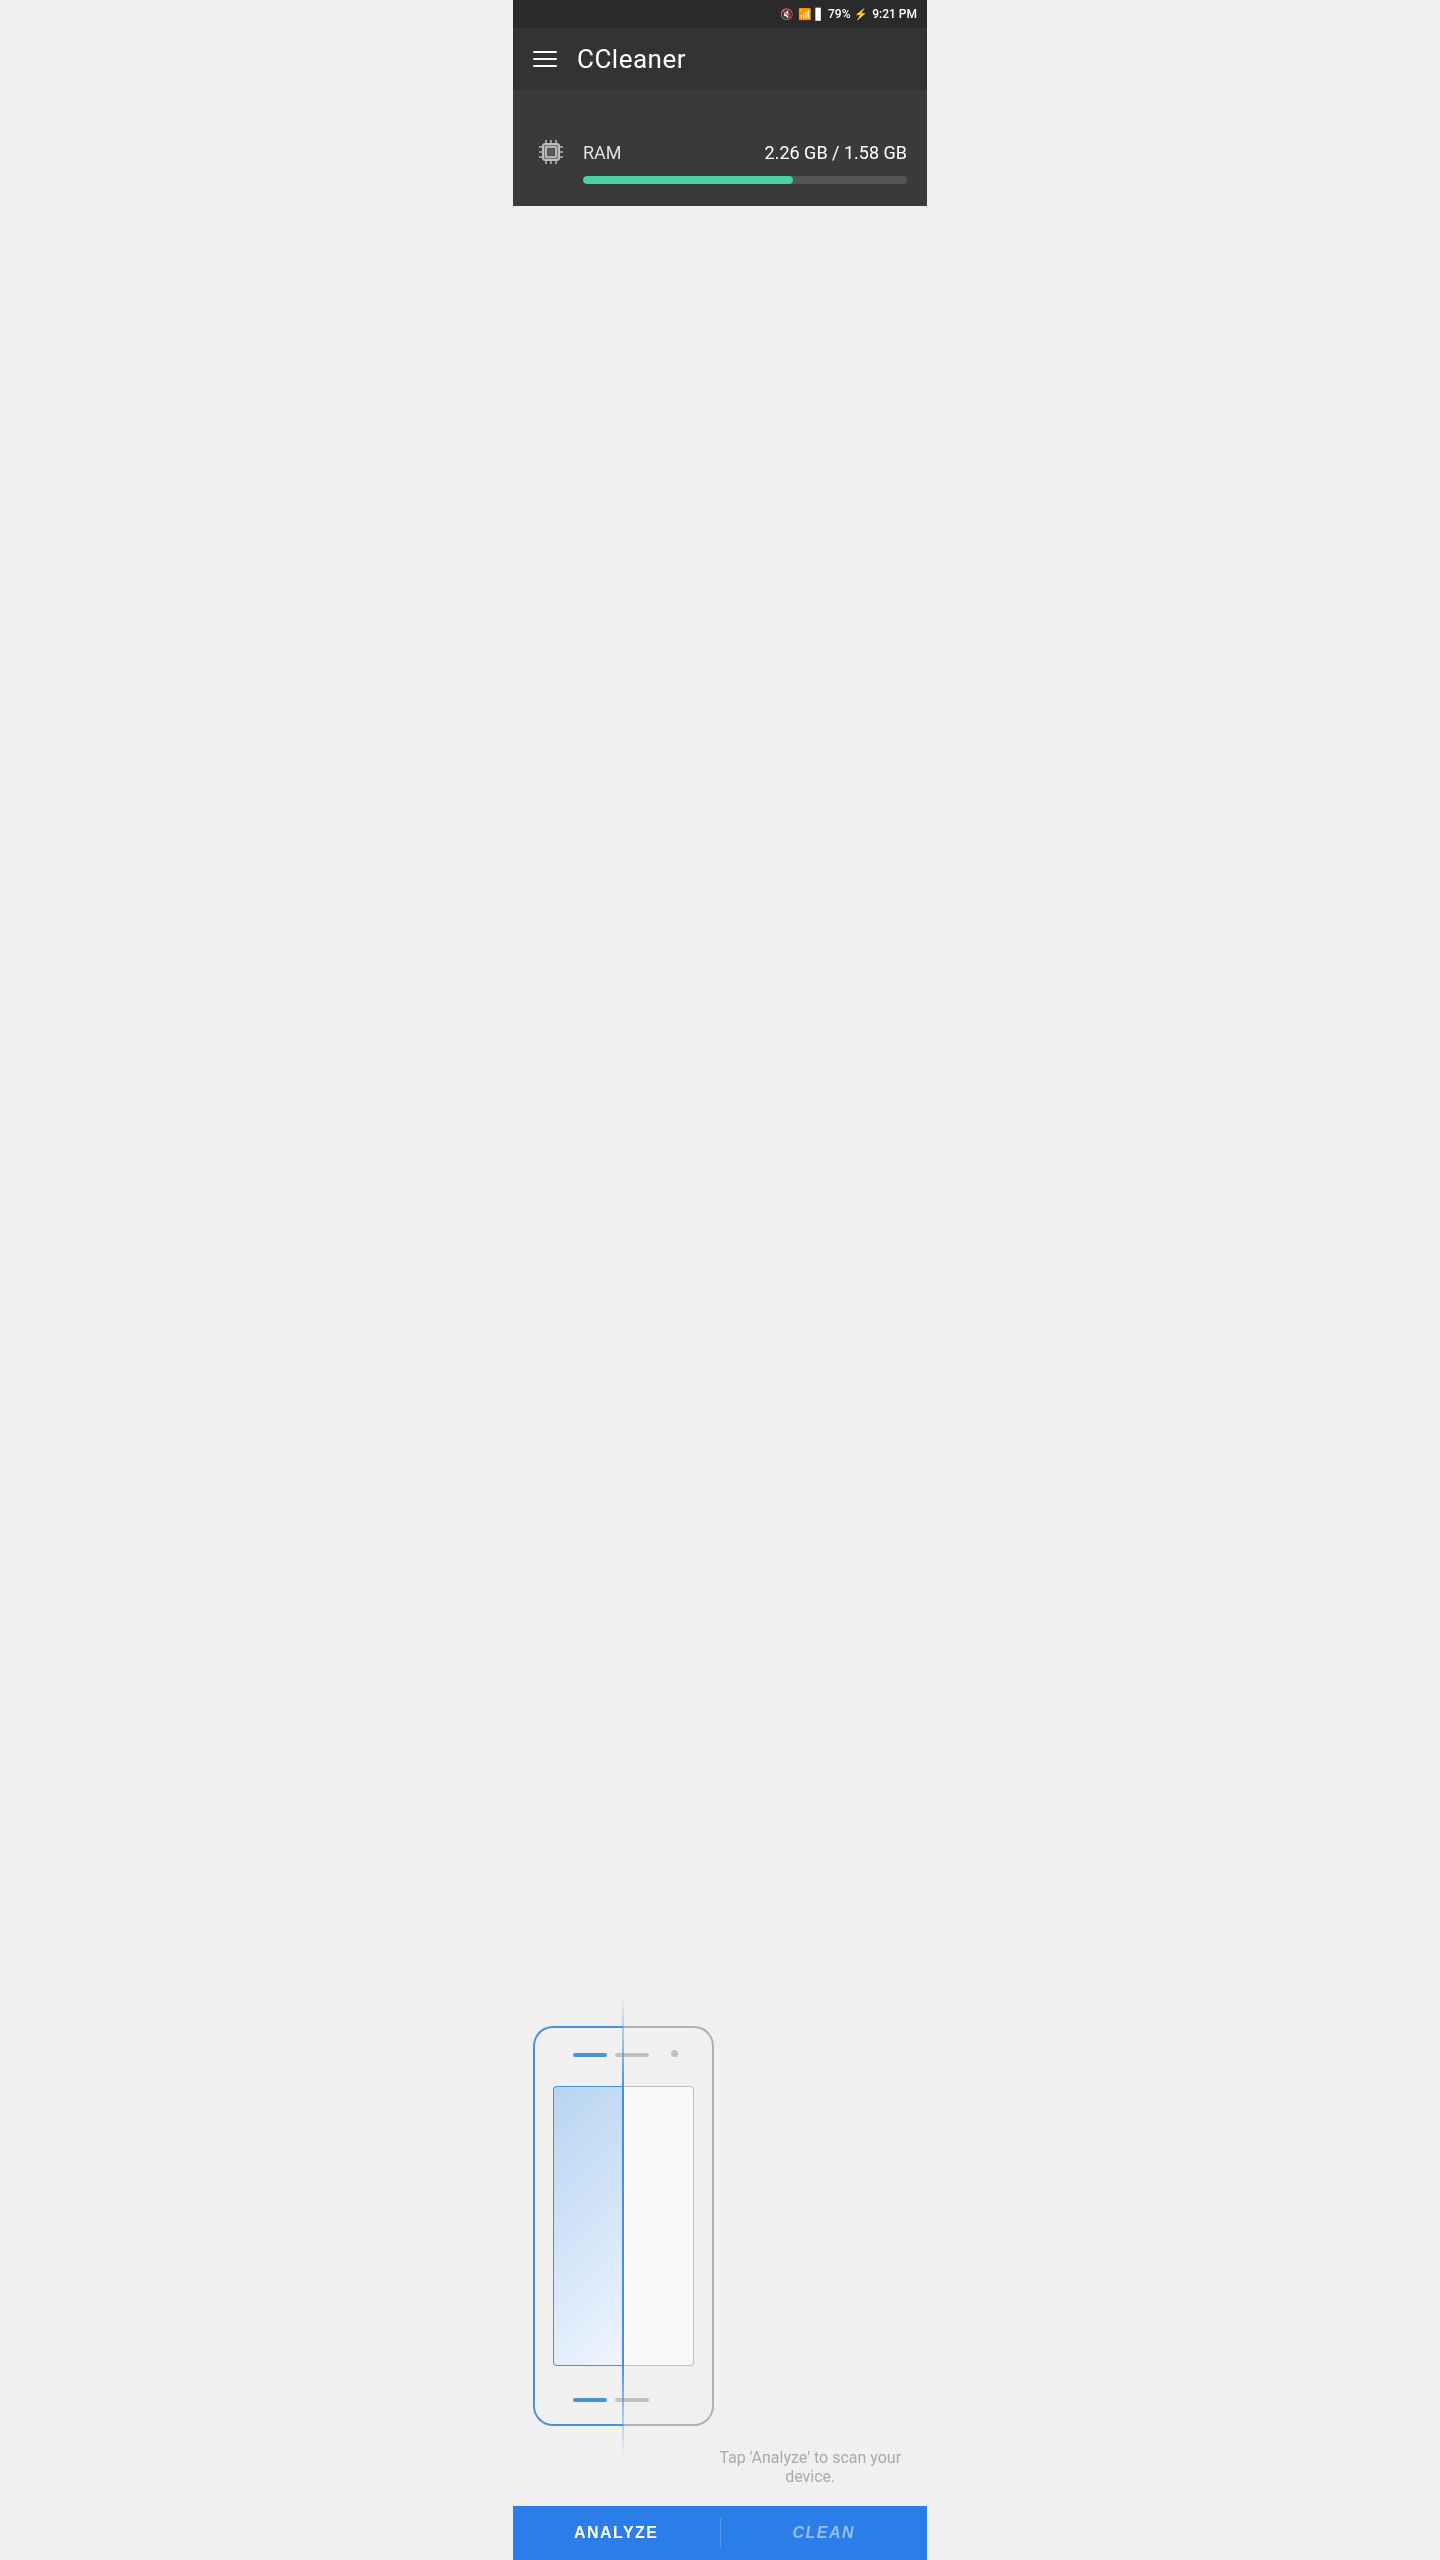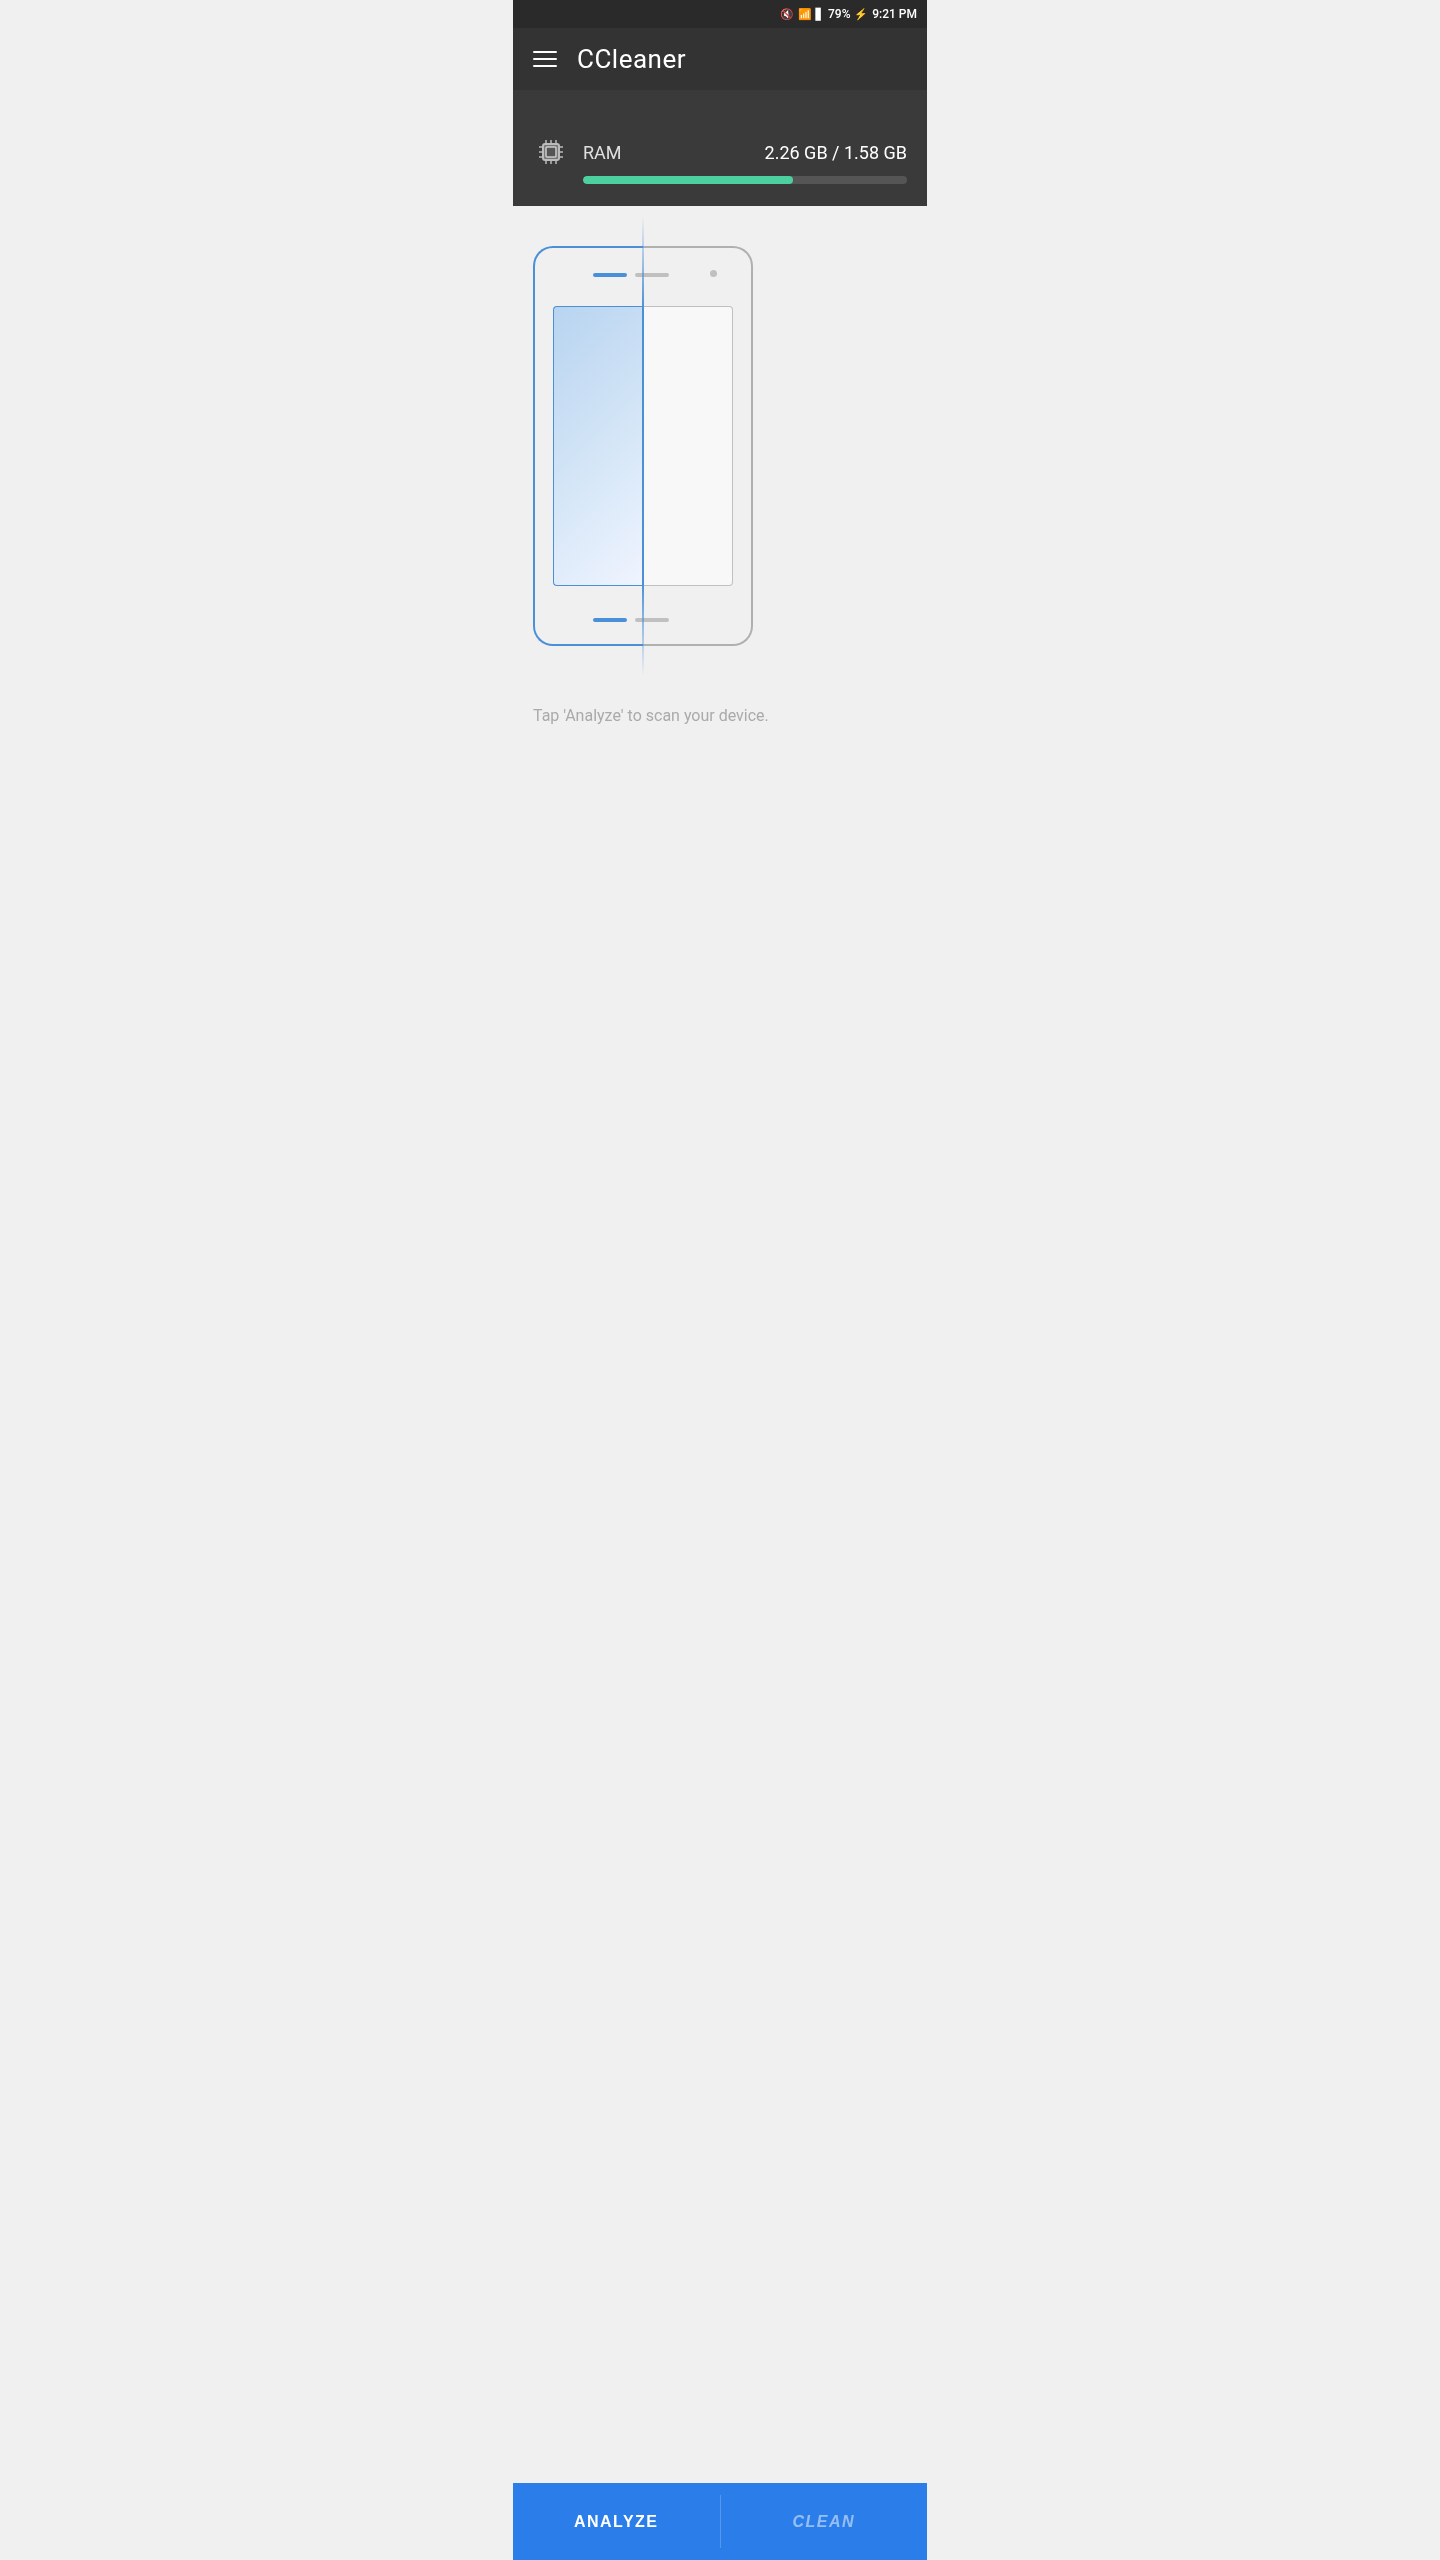--- a/index.html
+++ b/index.html
@@ -136,22 +136,21 @@
     .cpu-icon-svg {
       width: 32px;
       height: 32px;
     }
 
     
     .main-content {
       flex: 1;
       background: #f0f0f0;
       display: flex;
-      flex-direction: column;
-      align-items: flex-start;
+      align-items: flex-end;
       padding: 40px 20px 20px;
     }
 
     
     .phone-illustration {
       position: relative;
       width: 220px;
       height: 400px;
       margin-bottom: 60px;
     }
@@ -280,21 +279,21 @@
     .instruction-text {
       color: #aaaaaa;
       font-size: 16px;
       text-align: center;
       margin-top: 0;
     }
 
     
     .action-bar {
       background: #2b7de9;
-      height: 77px;
+      height: 54px;
       display: flex;
       align-items: stretch;
     }
     .action-btn {
       flex: 1;
       display: flex;
       align-items: center;
       justify-content: center;
       cursor: pointer;
       border: none;

